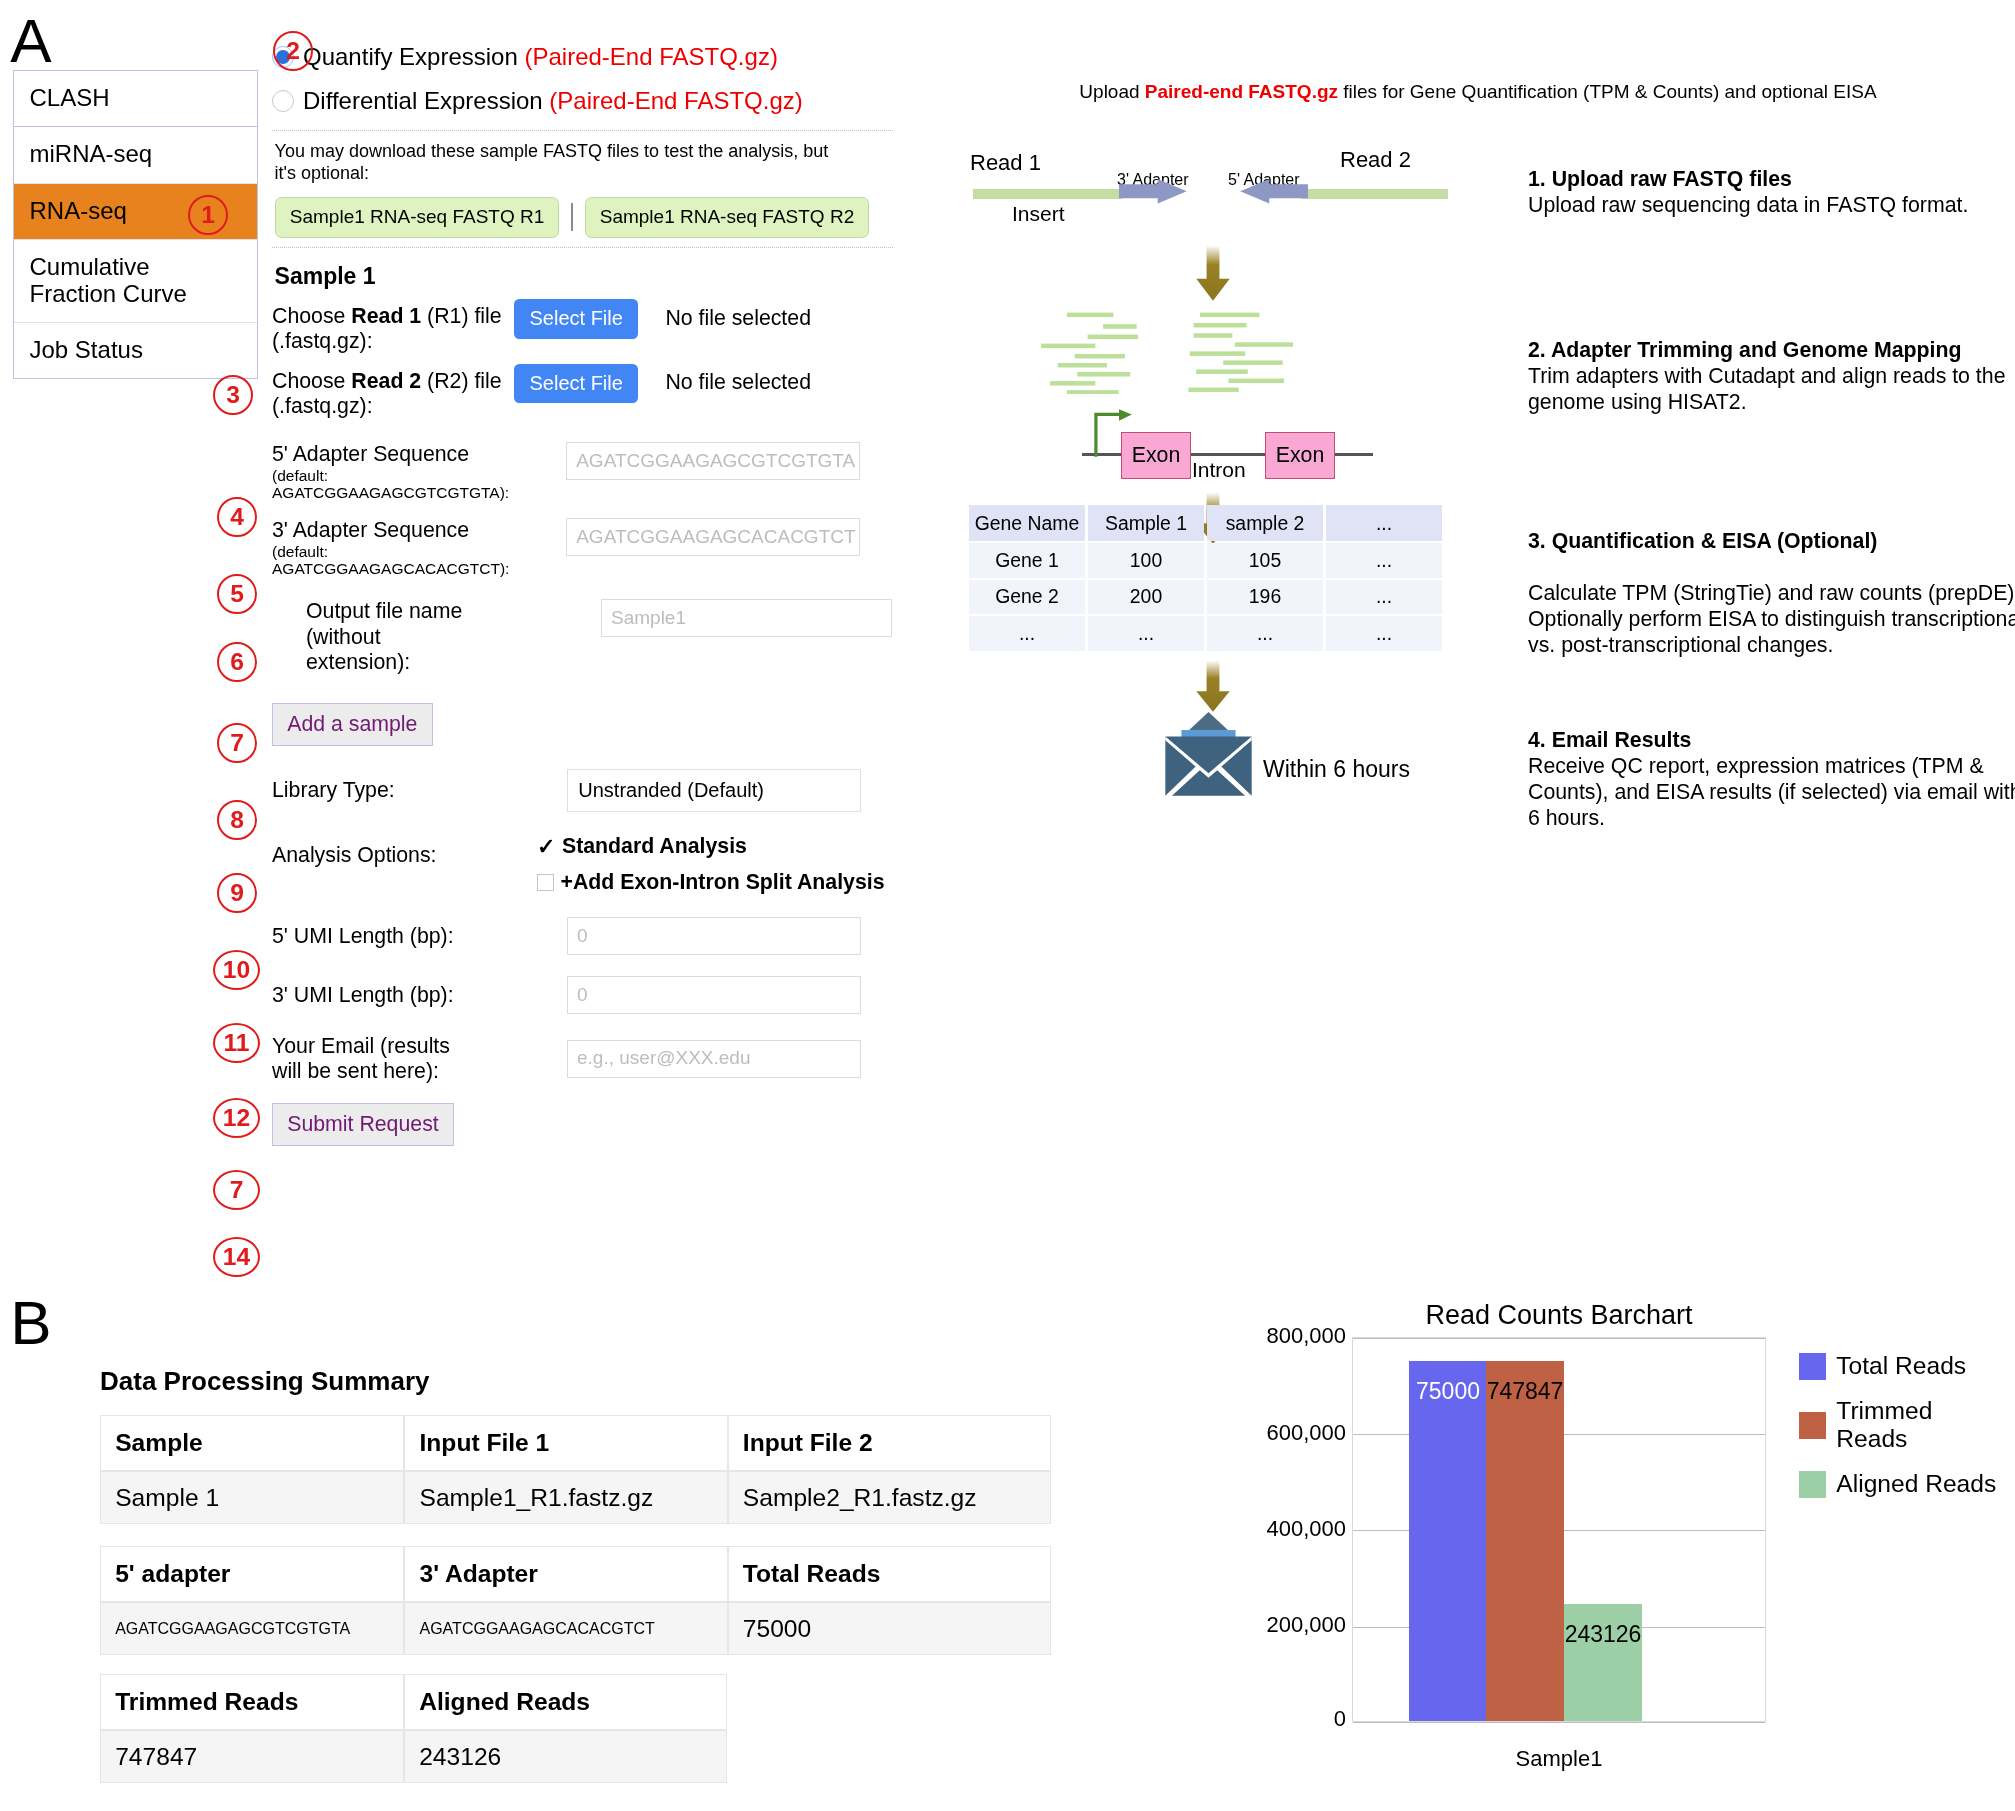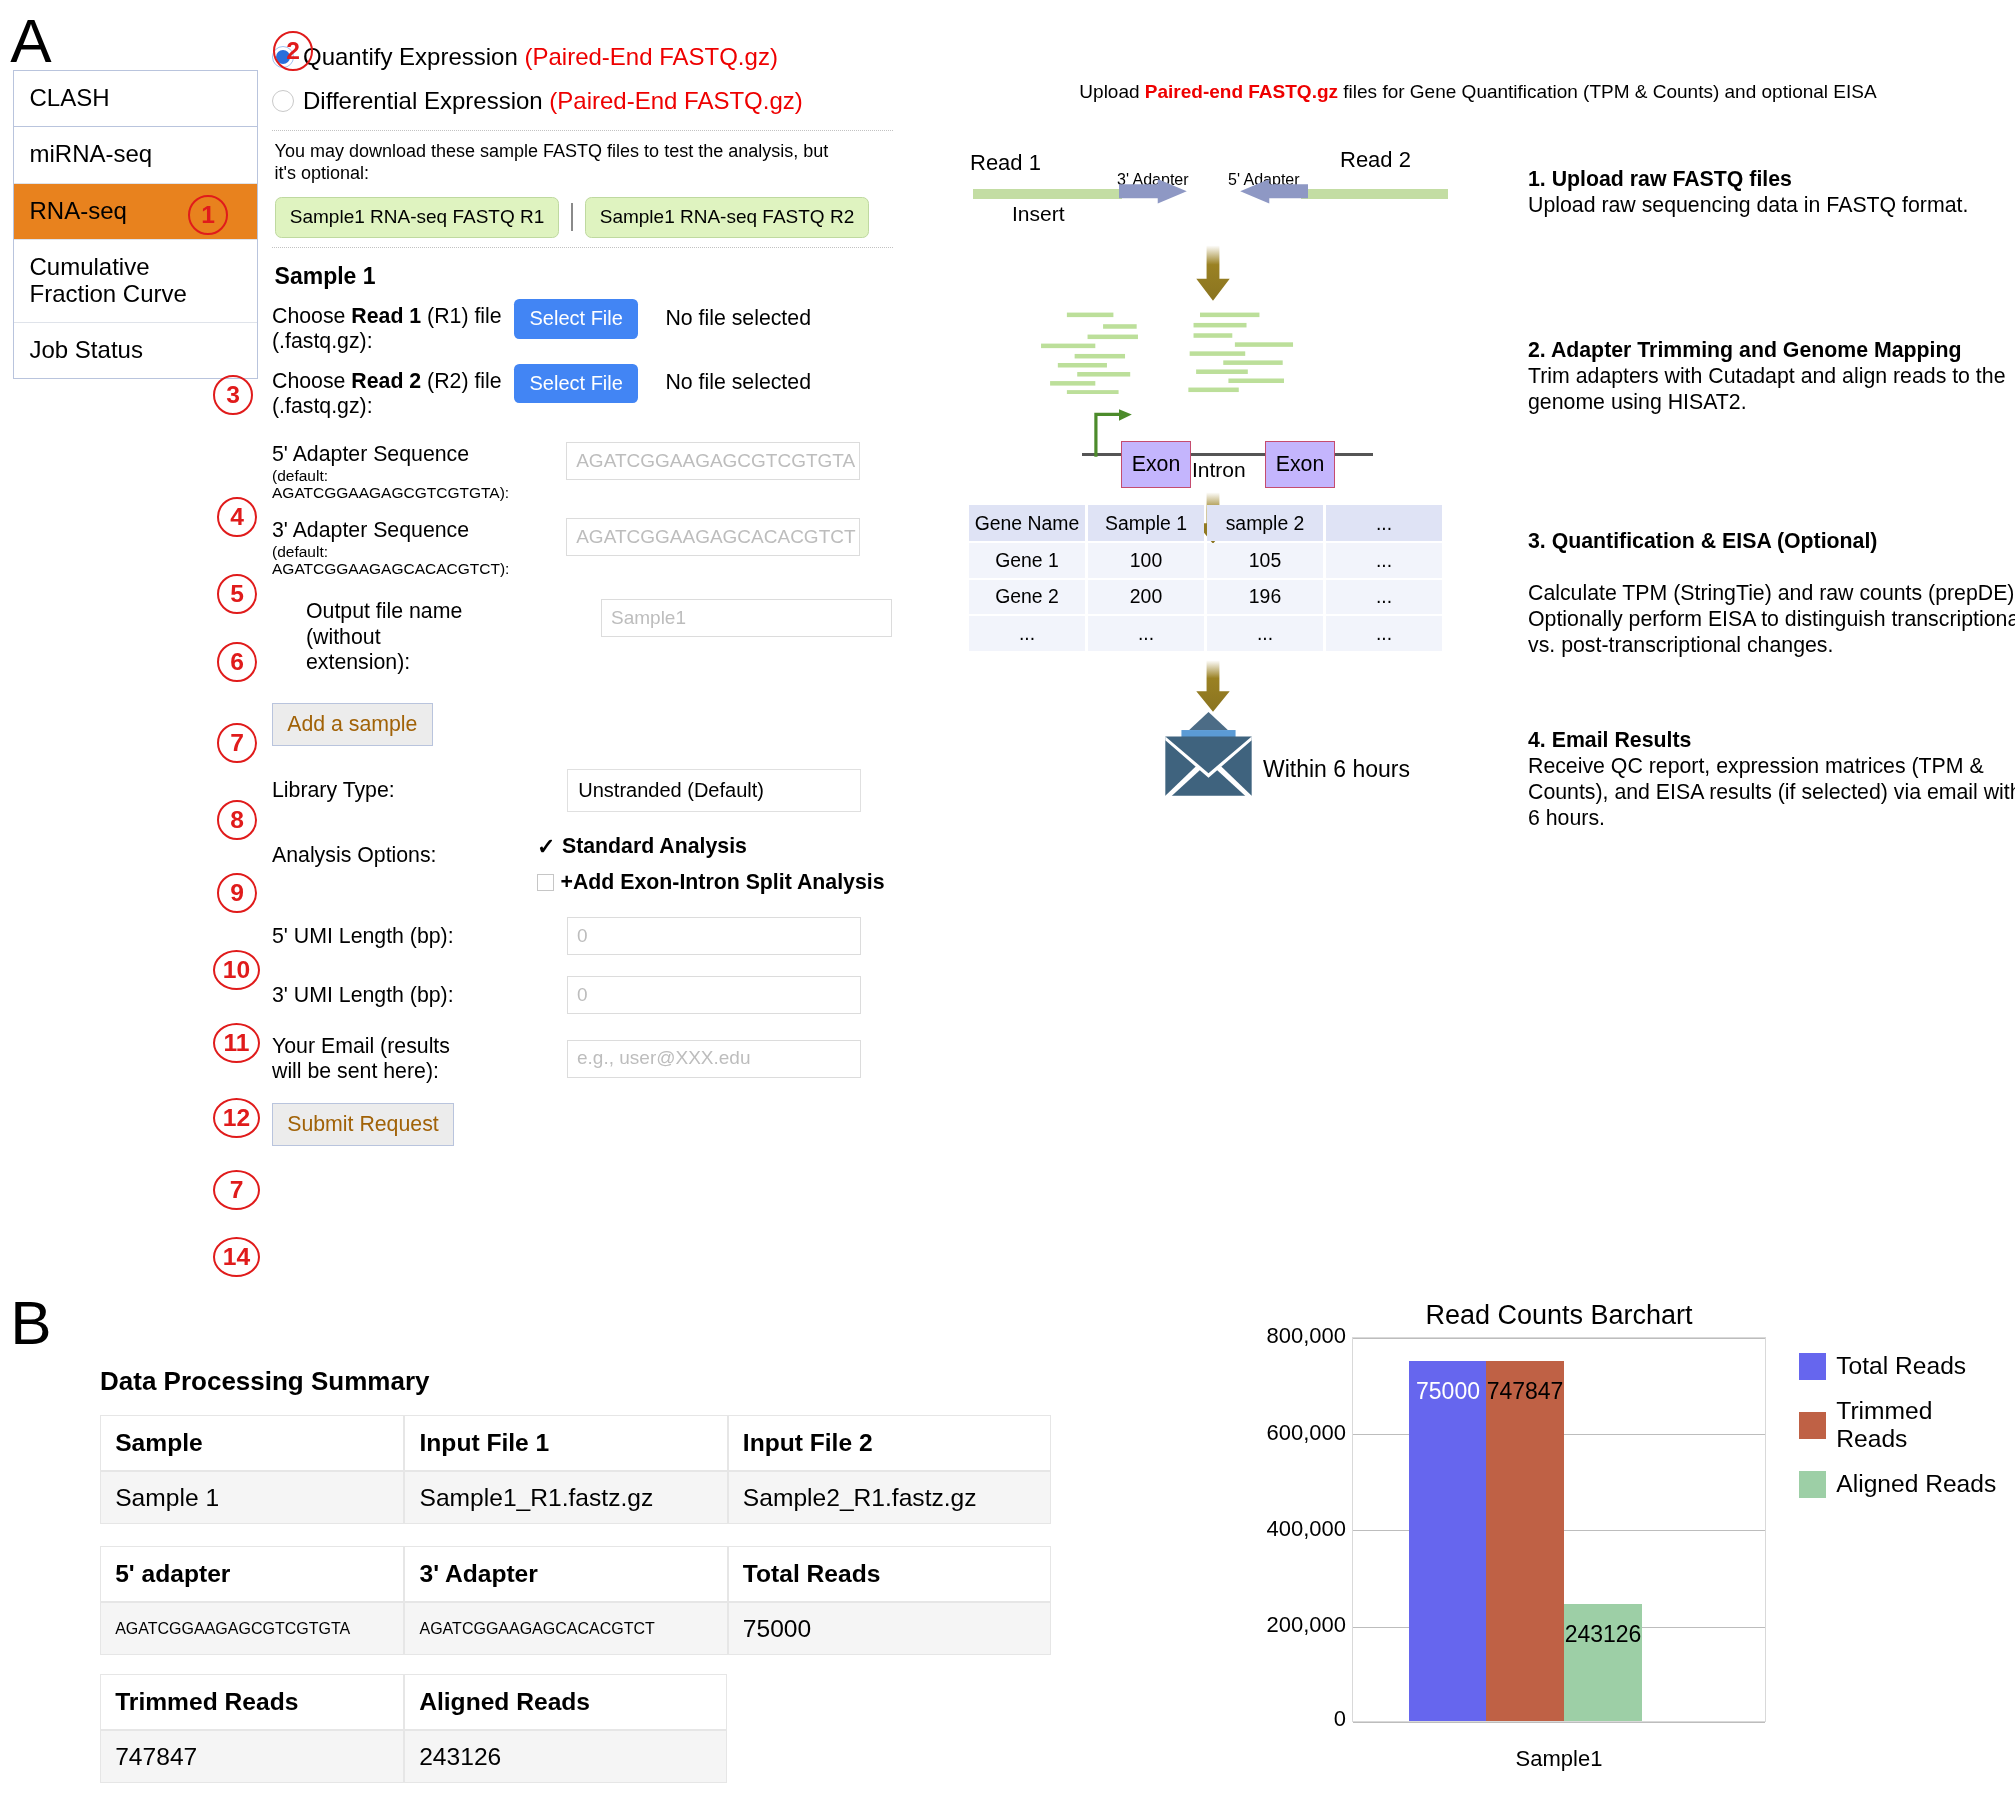--- a/index.html
+++ b/index.html
@@ -87,38 +87,38 @@
     padding: 8.4px 15.5px; font-size: 20px; font-family: inherit;
   }
   .nofile { font-size: 21.3px; }
   .tbox {
     border: 1.3px solid #dcdcdc; background:#fff; color:#bdbdbd;
     font-size: 19px; padding: 7.8px 9px; height: 38px; line-height:1.1;
     display:flex; align-items:center;
   }
   .btn-grey {
     background: #ececec; border: 1.3px solid #b9c4dd; padding: 7.8px 14.2px;
-    font-size: 21.3px; font-family: inherit; color:#a16207;
+    font-size: 21.3px; font-family: inherit; color:#701a75;
   }
   .sel {
     border: 1.3px solid #e0e0e0; background:#fff; font-size: 20px;
     padding: 9px 10.3px; display:flex; align-items:center; justify-content:space-between;
   }
   .chk-row { display:flex; align-items:center; gap:6.5px; font-size:21.3px; font-weight:700; }
   .chkbox { width: 17px; height: 17px; border: 1.3px solid #c6c6c6; background:#fff; flex:none; }
   .tick { font-size: 22px; font-weight: 700; }
   .upload-head { position:absolute; left:951px; top:81px; width: 1054px; font-size: 19px; text-align:center; }
   .bold-red { color:#ee0000; font-weight:700; }
   .readbar { position:absolute; height: 10.3px; background:#c3dda3; }
   .readlabel { position:absolute; font-size: 22px; }
   .adplabel { position:absolute; font-size: 16px; }
 
   .exonbox {
-    position:absolute; background:#c4b5fd; border:1.9px solid #c54c6f;
-    font-size: 21.3px; display:flex; align-items:center; justify-content:center;margin-top:9px;
+    position:absolute; background:#f9a8d4; border:1.9px solid #c54c6f;
+    font-size: 21.3px; display:flex; align-items:center; justify-content:center;
   }
   .genomeline { position:absolute; height:2.6px; background:#555; }
   .intron-lbl { position:absolute; font-size: 21px; }
 
   
   #genetable { position:absolute; left:966px; top:503px; }
   #genetable table { border-collapse: separate; border-spacing: 3.9px 2.6px; }
   #genetable th {
     background:#dfe3f5; font-weight:400; font-size:19.4px; padding:6.5px 3.9px;
     width:116px; text-align:center;

